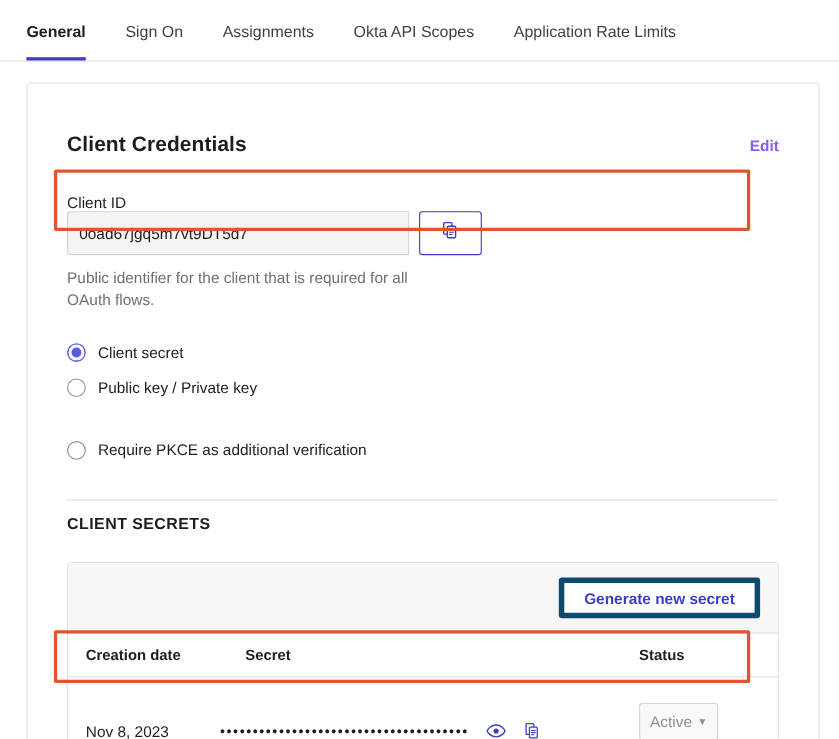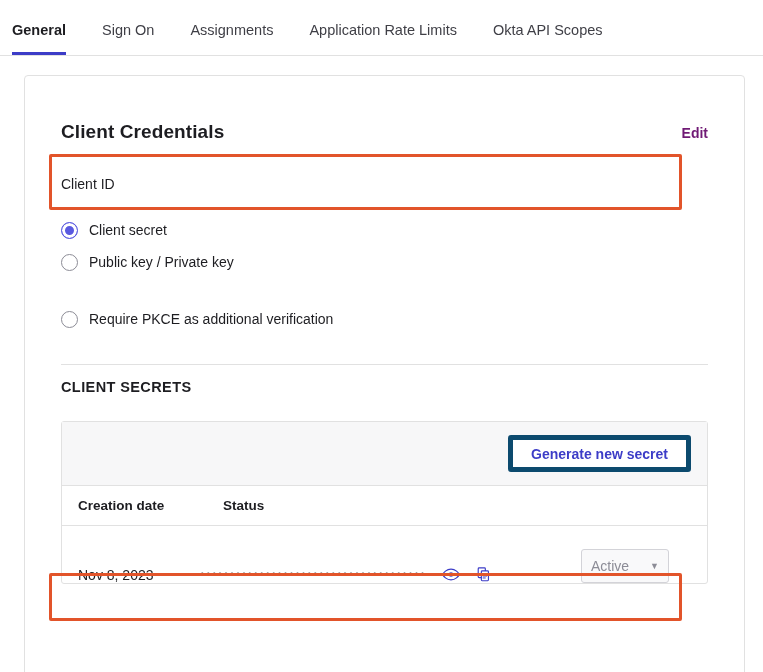--- a/index.html
+++ b/index.html
@@ -12,21 +12,21 @@
     font-family: "Liberation Sans", sans-serif;
     color: #1d1d21;
     overflow: hidden;
   }
 
   
   .tabbar {
     display: flex;
     align-items: flex-end;
     height: 56px;
-    padding-left: 12px;
+    padding-left: 24px;
     border-bottom: 1px solid #e1e1e1;
     background: #ffffff;
   }
   .tab {
     font-size: 14.5px;
     color: #3f3f46;
     padding: 0 0 14px 0;
     margin-right: 36px;
     cursor: pointer;
     border-bottom: 3px solid transparent;
@@ -57,21 +57,21 @@
   }
   .card-title {
     font-size: 19px;
     font-weight: bold;
     color: #1d1d21;
     letter-spacing: 0.1px;
   }
   .edit-link {
     font-size: 14px;
     font-weight: bold;
-    color: #701a75;
+    color: #8b5cf6;
     cursor: pointer;
   }
 
   
   .field-row {
     display: flex;
     align-items: flex-start;
     margin-top: 25px;
     flex-direction: column;
   }
@@ -231,21 +231,21 @@
   }
   .icon-btn {
     background: none;
     border: none;
     padding: 0;
     margin-left: 16px;
     cursor: pointer;
     line-height: 0;
   }
   .status-select {
-    width: 88px;
+    width: 72px;
     height: 34px;
     border: 1px solid #d3d3d8;
     border-radius: 3px;
     background: #f9f9fa;
     color: #8c8c96;
     font-size: 14px;
     display: flex;
     align-items: center;
     justify-content: space-between;
     padding: 0 9px;
@@ -264,33 +264,48 @@
   #hl-client-id { left: 24px; top: 78px; width: 633px; height: 56px; }
   #hl-secret-row { left: 24px; top: 497px; width: 633px; height: 48px; }
 </style>
 </head>
 <body>
 
 <div class="tabbar">
   <div class="tab active">General</div>
   <div class="tab">Sign On</div>
   <div class="tab">Assignments</div>
+  <div class="tab">Okta API Scopes</div>
   <div class="tab">Application Rate Limits</div>
-  <div class="tab">Okta API Scopes</div>
 </div>
 
 <div class="card">
 
   <div class="card-head">
     <div class="card-title">Client Credentials</div>
     <div class="edit-link">Edit</div>
   </div>
 
   <div class="field-row">
     <div class="field-label">Client ID</div>
+    <div class="field-body">
+      <div class="input-wrap">
+        <div class="readonly-input">0oad67jgq5m7vt9DT5d7</div>
+        <div class="copy-btn">
+          <span>
+            <svg width="17" height="17" viewBox="0 0 18 18" fill="none" xmlns="http://www.w3.org/2000/svg">
+              <rect x="2.5" y="1.5" width="8" height="11" rx="1" stroke="#3c3cc7" stroke-width="1.3"></rect>
+              <rect x="6" y="5" width="8" height="11" rx="1" fill="#ffffff" stroke="#3c3cc7" stroke-width="1.3"></rect>
+              <path d="M8 8.5h4M8 10.7h4M8 12.9h2.5" stroke="#3c3cc7" stroke-width="1.1" stroke-linecap="round"></path>
+            </svg>
+          </span>
+        </div>
+      </div>
+      <div class="help-text">Public identifier for the client that is required for all OAuth flows.</div>
+    </div>
   </div>
 
   <div class="field-row">
     <div class="field-body">
       <div class="radio-line">
         <span class="radio checked"></span>
         <span class="radio-label">Client secret</span>
       </div>
       <div class="radio-line">
         <span class="radio"></span>
@@ -311,20 +326,21 @@
   <div class="divider"></div>
 
   <div class="section-title">CLIENT SECRETS</div>
 
   <div class="secrets-box">
     <div class="secrets-toolbar">
       <div class="gen-btn">Generate new secret</div>
     </div>
     <div class="thead">
       <div class="col-date">Creation date</div>
+      <div class="col-secret">Secret</div>
       <div class="col-status">Status</div>
     </div>
     <div class="trow">
       <div class="col-date">Nov 8, 2023</div>
       <div class="col-secret" style="display:flex;align-items:center;">
         <span class="dots">••••••••••••••••••••••••••••••••••••••</span>
         <button class="icon-btn">
           <span>
             <svg width="18" height="13" viewBox="0 0 20 14" xmlns="http://www.w3.org/2000/svg">
               <path d="M10 1C5 1 1.6 5 1 7c.6 2 4 6 9 6s8.4-4 9-6c-.6-2-4-6-9-6z" fill="none" stroke="#3c3cc7" stroke-width="1.4"></path>

